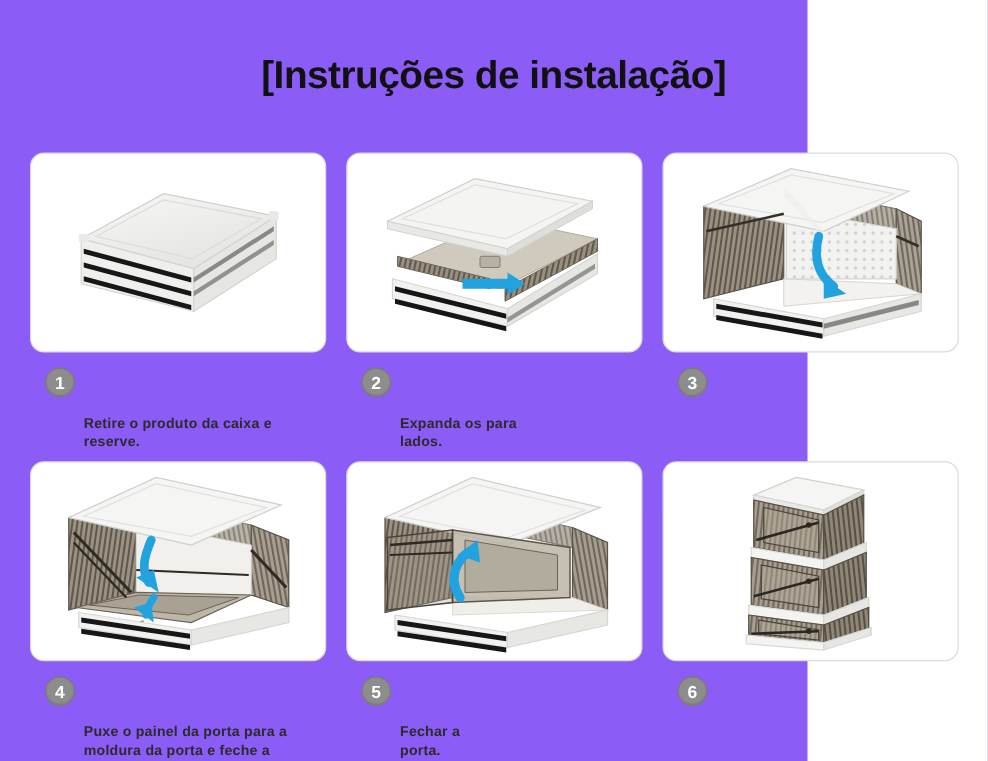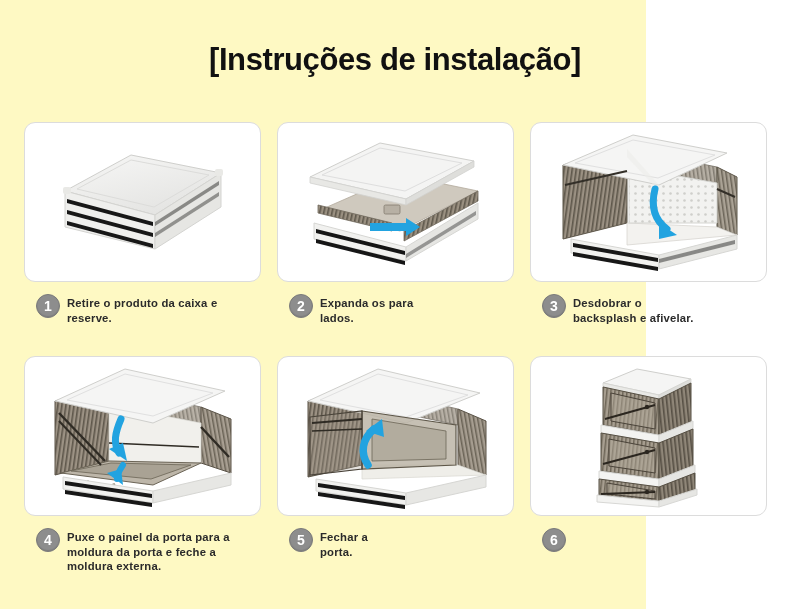--- a/index.html
+++ b/index.html
@@ -10,21 +10,21 @@
   body {
     width: 790px;
     height: 609px;
     font-family: "Liberation Sans", sans-serif;
     overflow: hidden;
   }
   .page {
     position: relative;
     width: 646px;
     height: 609px;
-    background: #fef9c3;
+    background: #8b5cf6;
   }
   .title {
     position: absolute;
     top: 42px;
     left: 0;
     width: 790px;
     text-align: center;
     font-size: 31px;
     font-weight: bold;
     letter-spacing: -0.4px;
@@ -85,20 +85,21 @@
   }
   .caption-text {
     font-size: 11.3px;
     line-height: 14.5px;
     font-weight: bold;
     color: #2b2b2b;
     letter-spacing: 0.2px;
     padding-top: 2px;
     font-family: "Liberation Sans", sans-serif;
     white-space: pre-line;
+    margin-top: 36px;
   }
 </style>
 </head>
 <body>
 
 <div class="page">
 
   <div class="title">[Instruções de instalação]</div>
 
   <div class="grid">
@@ -219,22 +220,20 @@
           <line x1="176" y1="62" x2="194" y2="70" stroke="#332f28" stroke-width="2"></line>
 
           <g>
             <path d="M114,62 C110,78 112,92 126,102" stroke="#22a3e0" stroke-width="7" fill="none" stroke-linecap="round"></path>
             <polygon points="118,96 136,108 118,112" fill="#22a3e0"></polygon>
           </g>
         </svg>
       </div>
       <div class="caption">
         <div class="badge">3</div>
-        <div class="caption-text">Desdobrar o
-backsplash e afivelar.</div>
       </div>
     </div>
 
     <div class="cell">
       <div class="panel">
         <svg width="215" height="150" viewBox="0 0 215 150">
           <defs>
             <pattern id="mesh4" width="4" height="4" patternUnits="userSpaceOnUse" patternTransform="rotate(8)">
               <rect width="4" height="4" fill="#9c9284"></rect>
               <rect width="1.6" height="4" fill="#5e574b"></rect>

